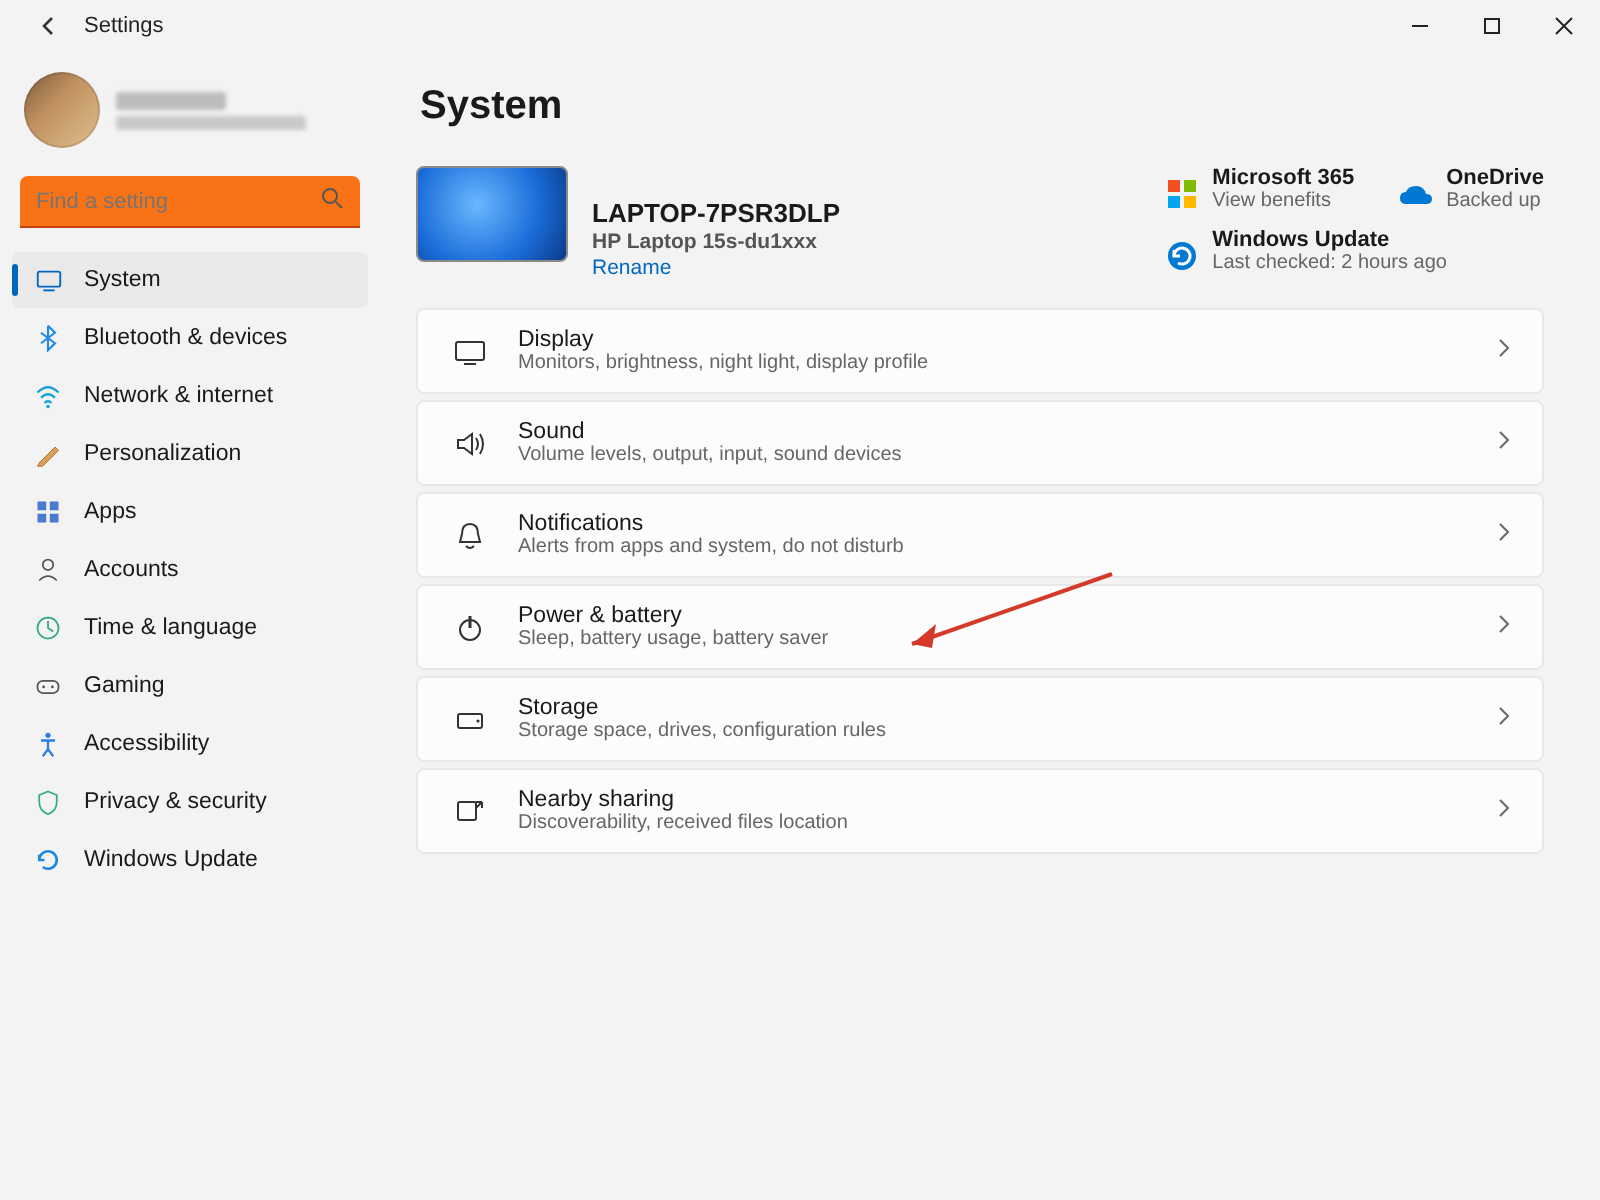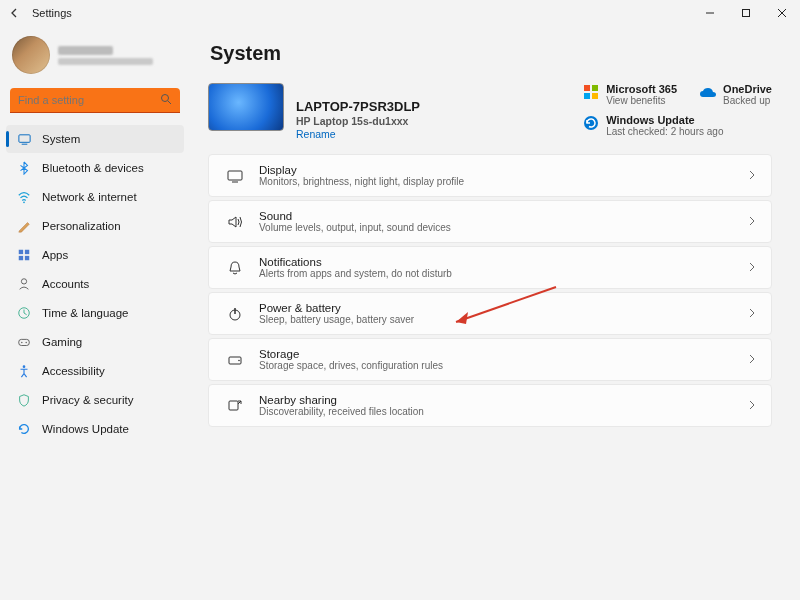--- a/index.html
+++ b/index.html
@@ -1,19 +1,19 @@
 <!DOCTYPE html>
 <html><head>
 <meta charset="utf-8">
 <style>
   * { box-sizing: border-box; margin: 0; padding: 0; font-family: "Segoe UI", -apple-system, sans-serif; }
   body { width: 800px; height: 600px; background: #f3f3f3; overflow: hidden; color: #1a1a1a; font-size: 11px; }
 
   
-  .titlebar { height: 26px; display: flex; align-items: center; padding: 0 0 0 6px; background: #f3f3f3; }
+  .titlebar { height: 26px; display: flex; align-items: center; padding: 0 0 0 16px; background: #f3f3f3; }
   .titlebar .back { width: 18px; height: 18px; display: flex; align-items: center; justify-content: center; color: #555; }
   .titlebar .title { margin-left: 8px; color: #222; font-size: 11px; }
   .titlebar .spacer { flex: 1; }
   .winctl { width: 36px; height: 26px; display: flex; align-items: center; justify-content: center; color: #222; }
   .winctl svg { width: 10px; height: 10px; }
 
   .app { display: flex; height: 574px; }
 
   
   .sidebar { width: 190px; padding: 6px 6px 0 6px; display: flex; flex-direction: column; gap: 4px; }
@@ -38,21 +38,21 @@
   .page-title { font-size: 20px; font-weight: 600; margin: 6px 0 18px 2px; }
 
   .device-row { display: flex; align-items: flex-start; gap: 12px; margin-bottom: 14px; }
   .device-thumb { width: 76px; height: 48px; border: 1px solid #8a8a8a; border-radius: 4px; background: radial-gradient(circle at 40% 40%, #6ab7ff, #1a6bd8 60%, #0b3a86); }
   .device-info { display: flex; flex-direction: column; gap: 1px; }
   .device-name { font-size: 13px; font-weight: 600; margin-top: 16px; }
   .device-model { font-size: 10.5px; color: #555; font-weight: bold; }
   .rename { font-size: 10.5px; color: #0067c0; cursor: pointer; }
 
   .status-cards { margin-left: auto; display: grid; grid-template-columns: auto auto; gap: 8px 22px; }
-  .status-item { display: flex; align-items: flex-start; gap: 6px; }
+  .status-item { display: flex; align-items: flex-end; gap: 6px; }
   .status-icon { width: 18px; height: 18px; display:flex; align-items:center; justify-content:center; }
   .status-title { font-size: 11px; font-weight: 600; }
   .status-sub { font-size: 10px; color: #666; }
 
   .settings-list { display: flex; flex-direction: column; gap: 3px; margin-top: 4px; }
   .setting-row { display: flex; align-items: center; gap: 14px; background: #fcfcfc; border: 1px solid #e8e8e8; border-radius: 4px; padding: 9px 14px 9px 16px; cursor: pointer; }
   .setting-row.highlight { border: 2px solid #d43a2a; }
   .setting-icon { width: 20px; height: 20px; display: flex; align-items: center; justify-content: center; color: #333; }
   .setting-text { display: flex; flex-direction: column; }
   .setting-title { font-size: 11.5px; font-weight: 500; }

